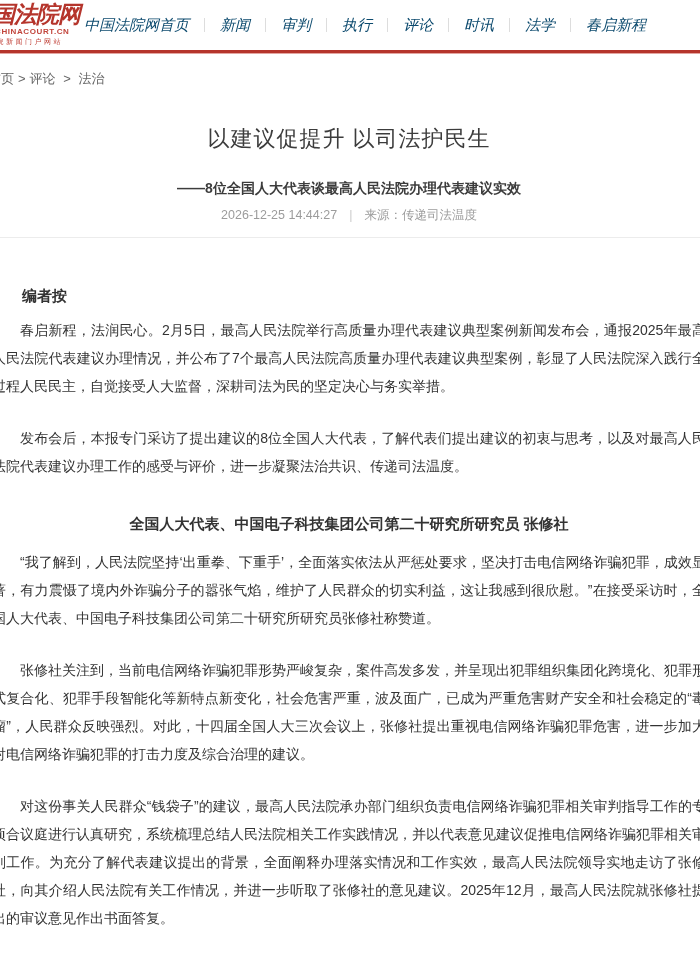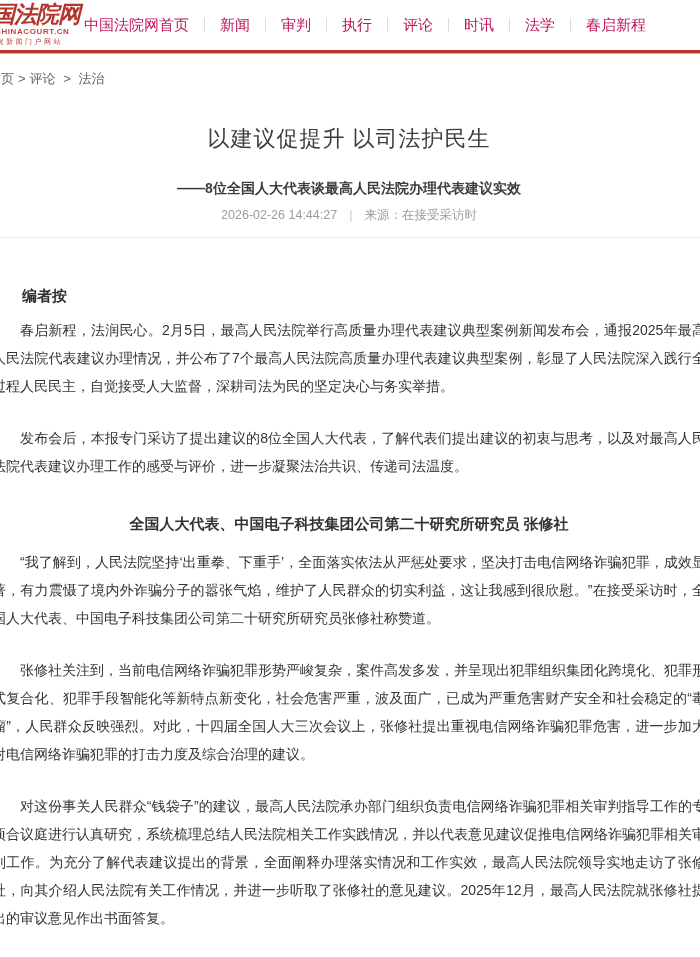--- a/index.html
+++ b/index.html
@@ -62,24 +62,25 @@
   .main-nav {
     position: absolute;
     left: 84px;
     top: 0;
     height: 50px;
     display: flex;
     align-items: center;
   }
   .main-nav a {
     text-decoration: none;
-    color: #be185d;
+    color: #0c4a6e;
     font-size: 15px;
     padding: 0 15px;
     white-space: nowrap;
+    font-style: italic;
   }
   .main-nav a:first-child { padding-left: 0; }
   .vline {
     width: 1px;
     height: 14px;
     background: #dddddd;
     flex: 0 0 auto;
   }
   .red-line {
     height: 3px;
@@ -189,21 +190,21 @@
 <div class="red-line"></div>
 
 <div class="breadcrumb">
   <a href="#">首页</a><span class="crumb-sep">&gt;</span><a href="#">评论</a> <span class="crumb-sep">&gt;</span> <a href="#">法治</a>
 </div>
 
 <article class="article">
   <h1 class="page-title">以建议促提升 以司法护民生</h1>
   <div class="article-subtitle">——8位全国人大代表谈最高人民法院办理代表建议实效</div>
   <div class="article-meta">
-    <span>2026-02-26 14:44:27</span><span class="meta-sep">|</span><span>来源：</span><span>在接受采访时</span>
+    <span>2026-12-25 14:44:27</span><span class="meta-sep">|</span><span>来源：</span><span>传递司法温度</span>
   </div>
   <hr class="meta-divider-line">
 
   <div class="body-text">
     <p class="editor-note">编者按</p>
     <p class="first-after-note">春启新程，法润民心。2月5日，最高人民法院举行高质量办理代表建议典型案例新闻发布会，通报2025年最高人民法院代表建议办理情况，并公布了7个最高人民法院高质量办理代表建议典型案例，彰显了人民法院深入践行全过程人民民主，自觉接受人大监督，深耕司法为民的坚定决心与务实举措。</p>
     <p>发布会后，本报专门采访了提出建议的8位全国人大代表，了解代表们提出建议的初衷与思考，以及对最高人民法院代表建议办理工作的感受与评价，进一步凝聚法治共识、传递司法温度。</p>
     <h2 class="section-heading">全国人大代表、中国电子科技集团公司第二十研究所研究员 张修社</h2>
     <p class="first-after-heading">“我了解到，人民法院坚持‘出重拳、下重手’，全面落实依法从严惩处要求，坚决打击电信网络诈骗犯罪，成效显著，有力震慑了境内外诈骗分子的嚣张气焰，维护了人民群众的切实利益，这让我感到很欣慰。”在接受采访时，全国人大代表、中国电子科技集团公司第二十研究所研究员张修社称赞道。</p>
     <p>张修社关注到，当前电信网络诈骗犯罪形势严峻复杂，案件高发多发，并呈现出犯罪组织集团化跨境化、犯罪形式复合化、犯罪手段智能化等新特点新变化，社会危害严重，波及面广，已成为严重危害财产安全和社会稳定的“毒瘤”，人民群众反映强烈。对此，十四届全国人大三次会议上，张修社提出重视电信网络诈骗犯罪危害，进一步加大对电信网络诈骗犯罪的打击力度及综合治理的建议。</p>

